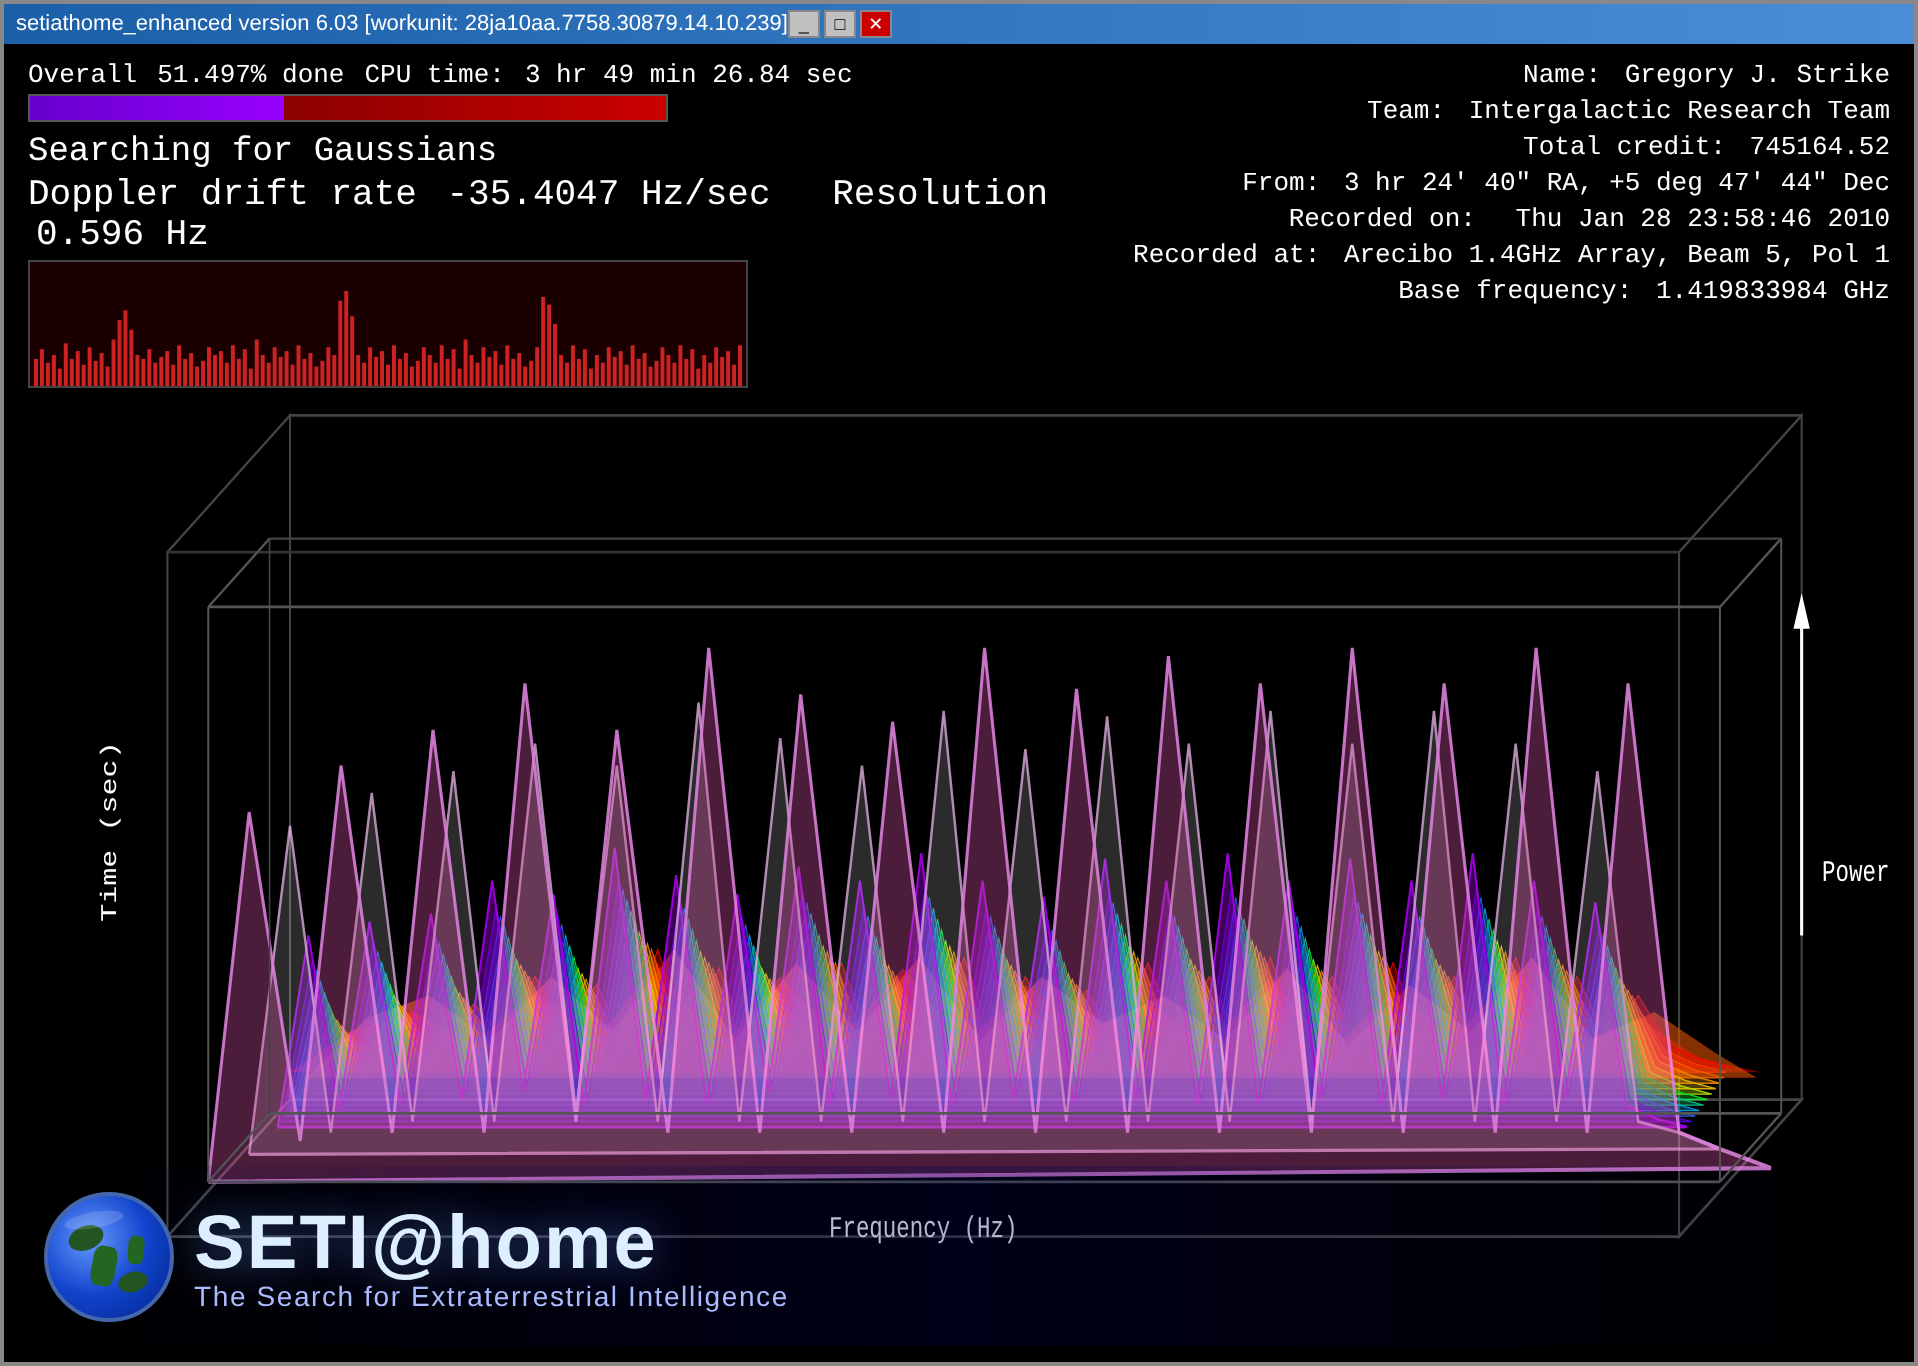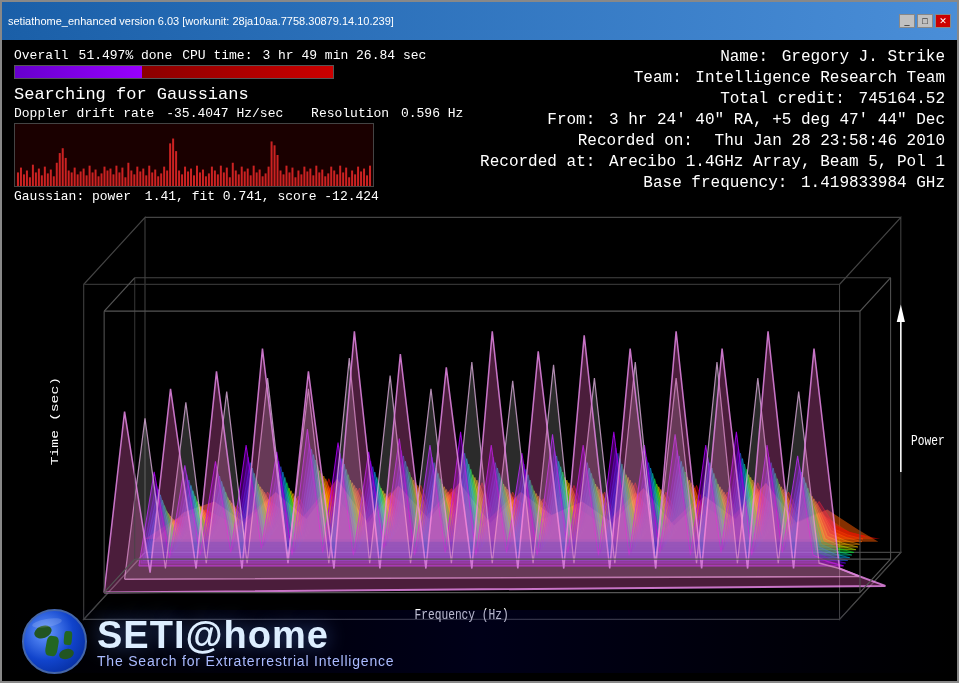--- a/index.html
+++ b/index.html
@@ -18,23 +18,23 @@
       display: flex;
       flex-direction: column;
     }
     .title-bar {
       background: linear-gradient(to right, #1a5fa8, #4a8ed8);
       color: white;
       font-size: 11px;
       font-family: Arial, sans-serif;
       padding: 3px 6px;
       display: flex;
-      justify-content: space-between;
+      justify-content: flex-start;
       align-items: center;
-      height: 38px;
+      height: 20px;
       flex-shrink: 0;
     }
     .title-bar-buttons {
       display: flex;
       gap: 2px;
     }
     .tb-btn {
       width: 16px;
       height: 14px;
       background: #c0c0c0;
@@ -65,21 +65,21 @@
       display: flex;
       flex-direction: column;
       gap: 2px;
       max-width: 520px;
     }
     .right-info {
       display: flex;
       flex-direction: column;
       gap: 3px;
       text-align: right;
-      font-size: 16px;
+      font-size: 13px;
       color: white;
     }
     .progress-row {
       display: flex;
       align-items: center;
       gap: 10px;
       font-size: 13px;
       color: white;
     }
     .progress-bar-container {
@@ -142,21 +142,21 @@
           <span>3 hr 49 min 26.84 sec</span>
         </div>
 
         <div class="progress-bar-container">
           <div class="progress-bar-blue"></div>
           <div class="progress-bar-red"></div>
         </div>
 
         <div style="color:white;font-size:17px;margin-top:4px;">Searching for Gaussians</div>
 
-        <div style="color:white;font-size:13px;">
+        <div style="color:white;font-size:18px;">
           <span>Doppler drift rate</span>
           <span style="margin-left:4px;">-35.4047 Hz/sec</span>
           <span style="margin-left:20px;">Resolution</span>
           <span style="margin-left:4px;">0.596 Hz</span>
         </div>
 
         <div class="spectrum-container">
           <svg viewBox="0 0 360 64" xmlns="http://www.w3.org/2000/svg" width="100%" height="100%" preserveAspectRatio="none">
             <rect width="360" height="64" fill="#1a0000"></rect>
 
@@ -277,34 +277,30 @@
               <rect x="341" y="52" width="2" height="12"></rect>
               <rect x="344" y="44" width="2" height="20"></rect>
               <rect x="347" y="49" width="2" height="15"></rect>
               <rect x="350" y="46" width="2" height="18"></rect>
               <rect x="353" y="53" width="2" height="11"></rect>
               <rect x="356" y="43" width="2" height="21"></rect>
             </g>
           </svg>
         </div>
 
-        <div class="gaussian-info">
-          <span>Gaussian: power</span>
-          <span style="margin-left:6px;">1.41, fit 0.741, score -12.424</span>
-        </div>
       </div>
 
       <div class="right-info">
         <div>
           <span>Name:</span>
           <span style="margin-left:4px;">Gregory J. Strike</span>
         </div>
         <div>
           <span>Team:</span>
-          <span style="margin-left:4px;">Intelligence Research Team</span>
+          <span style="margin-left:4px;">Intergalactic Research Team</span>
         </div>
         <div>
           <span>Total credit:</span>
           <span style="margin-left:4px;">745164.52</span>
         </div>
         <div>
           <span>From:</span>
           <span style="margin-left:4px;">3 hr 24' 40" RA, +5 deg 47' 44" Dec</span>
         </div>
         <div>
@@ -407,21 +403,21 @@
 
         <text x="450" y="310" fill="white" font-size="11" font-family="Courier New" text-anchor="middle">Frequency (Hz)</text>
 
         <text x="890" y="180" fill="white" font-size="11" font-family="Courier New">Power</text>
 
         <line x1="880" y1="200" x2="880" y2="80" stroke="white" stroke-width="1.5"></line>
         <polygon points="880,75 876,88 884,88" fill="white"></polygon>
       </svg>
 
       
-      <div style="position:absolute; bottom:0; left:0; right:0; height:63px; display:flex; align-items:center; padding:0 20px; background:linear-gradient(to right, transparent, rgba(0,0,80,0.3), transparent);">
+      <div style="position:absolute; bottom:0; left:0; right:0; height:90px; display:flex; align-items:center; padding:0 20px; background:linear-gradient(to right, transparent, rgba(0,0,80,0.3), transparent);">
 
         <div style="width:65px; height:65px; border-radius:50%; background:radial-gradient(circle at 35% 35%, #6699ff, #1144cc, #002288); position:relative; overflow:hidden; flex-shrink:0; border:2px solid #4466aa;">
           <div style="position:absolute; width:18px; height:12px; background:#225522; border-radius:50%; top:15px; left:10px; transform:rotate(-20deg);"></div>
           <div style="position:absolute; width:12px; height:20px; background:#226622; border-radius:30%; top:25px; left:22px; transform:rotate(10deg);"></div>
           <div style="position:absolute; width:15px; height:10px; background:#225522; border-radius:50%; top:38px; left:35px; transform:rotate(-15deg);"></div>
           <div style="position:absolute; width:8px; height:14px; background:#226622; border-radius:30%; top:20px; left:40px; transform:rotate(5deg);"></div>
 
           <div style="position:absolute; width:30px; height:8px; background:rgba(255,255,255,0.15); border-radius:50%; top:8px; left:8px; transform:rotate(-10deg);"></div>
         </div>
 

